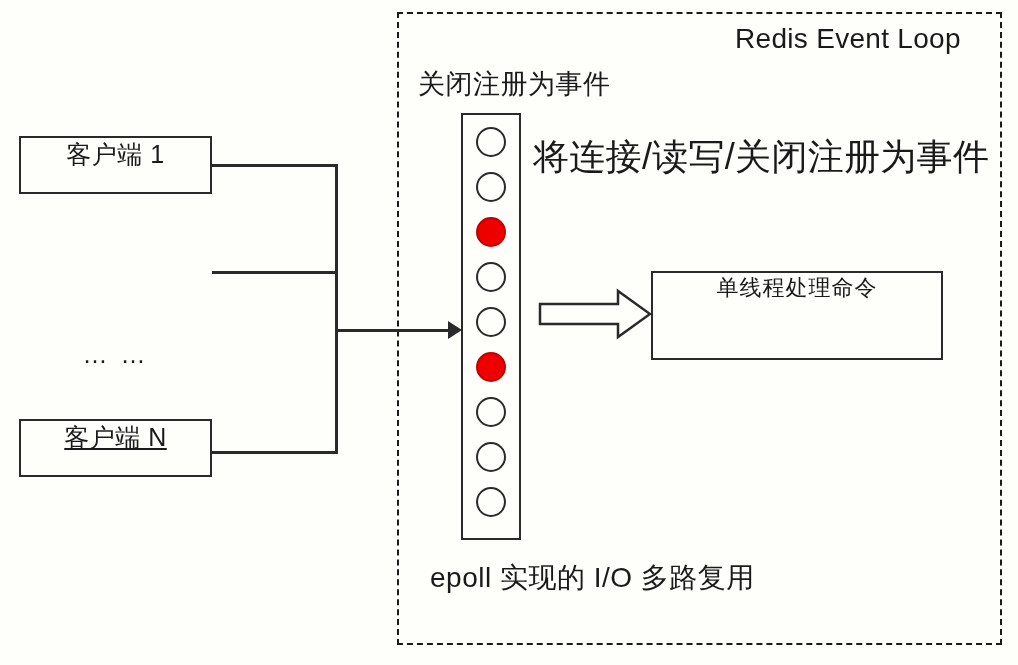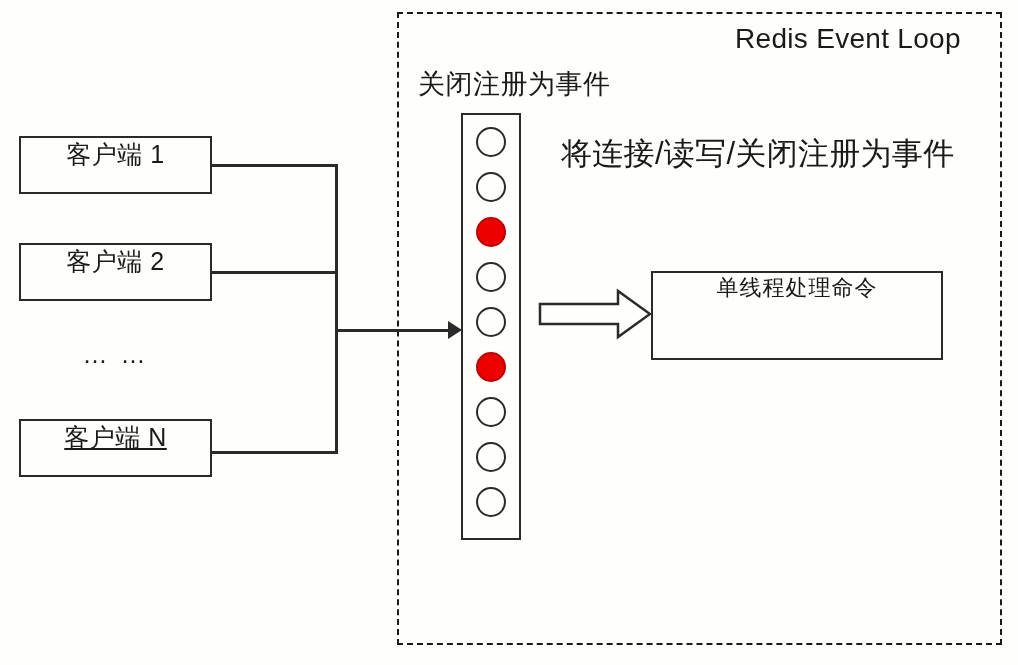--- a/index.html
+++ b/index.html
@@ -132,24 +132,23 @@
     left: 418px;
     top: 66px;
     font-size: 27px;
     letter-spacing: 0.5px;
     white-space: nowrap;
   }
   .register-note {
     position: absolute;
     left: 533px;
     top: 133px;
-    font-size: 31px;
+    font-size: 36px;
     letter-spacing: 0.3px;
     white-space: nowrap;
-    margin-left: 28px;
   }
   .epoll-note {
     position: absolute;
     left: 430px;
     top: 559px;
     font-size: 28px;
     letter-spacing: 0.5px;
     white-space: nowrap;
   }
 
@@ -181,23 +180,20 @@
 </head>
 <body>
 
 <div id="stage">
 
   <div class="loop-container"></div>
   <div class="loop-title">Redis Event Loop</div>
 
   <div class="client-box client-1">
     <span>客户端 1</span>
-  </div>
-  <div class="client-box client-2">
-    <span>客户端 2</span>
   </div>
   <div class="ellipsis">… …</div>
   <div class="client-box client-n">
     <span>客户端 N</span>
   </div>
 
   <div class="conn conn-h stub-1"></div>
   <div class="conn conn-h stub-2"></div>
   <div class="conn conn-h stub-n"></div>
   <div class="conn conn-v bus"></div>
@@ -222,14 +218,15 @@
   <div class="block-arrow">
     <svg width="114" height="52" viewBox="0 0 114 52" xmlns="http://www.w3.org/2000/svg">
       <polygon points="2,16 80,16 80,3 112,26 80,49 80,36 2,36" fill="#fefefb" stroke="#2a2a2a" stroke-width="2.5" stroke-linejoin="miter"></polygon>
     </svg>
   </div>
 
   <div class="thread-box">
     <span>单线程处理命令</span>
   </div>
 
+  <div class="epoll-note">epoll 实现的 I/O 多路复用</div>
 
 </div>
 
 </body></html>

